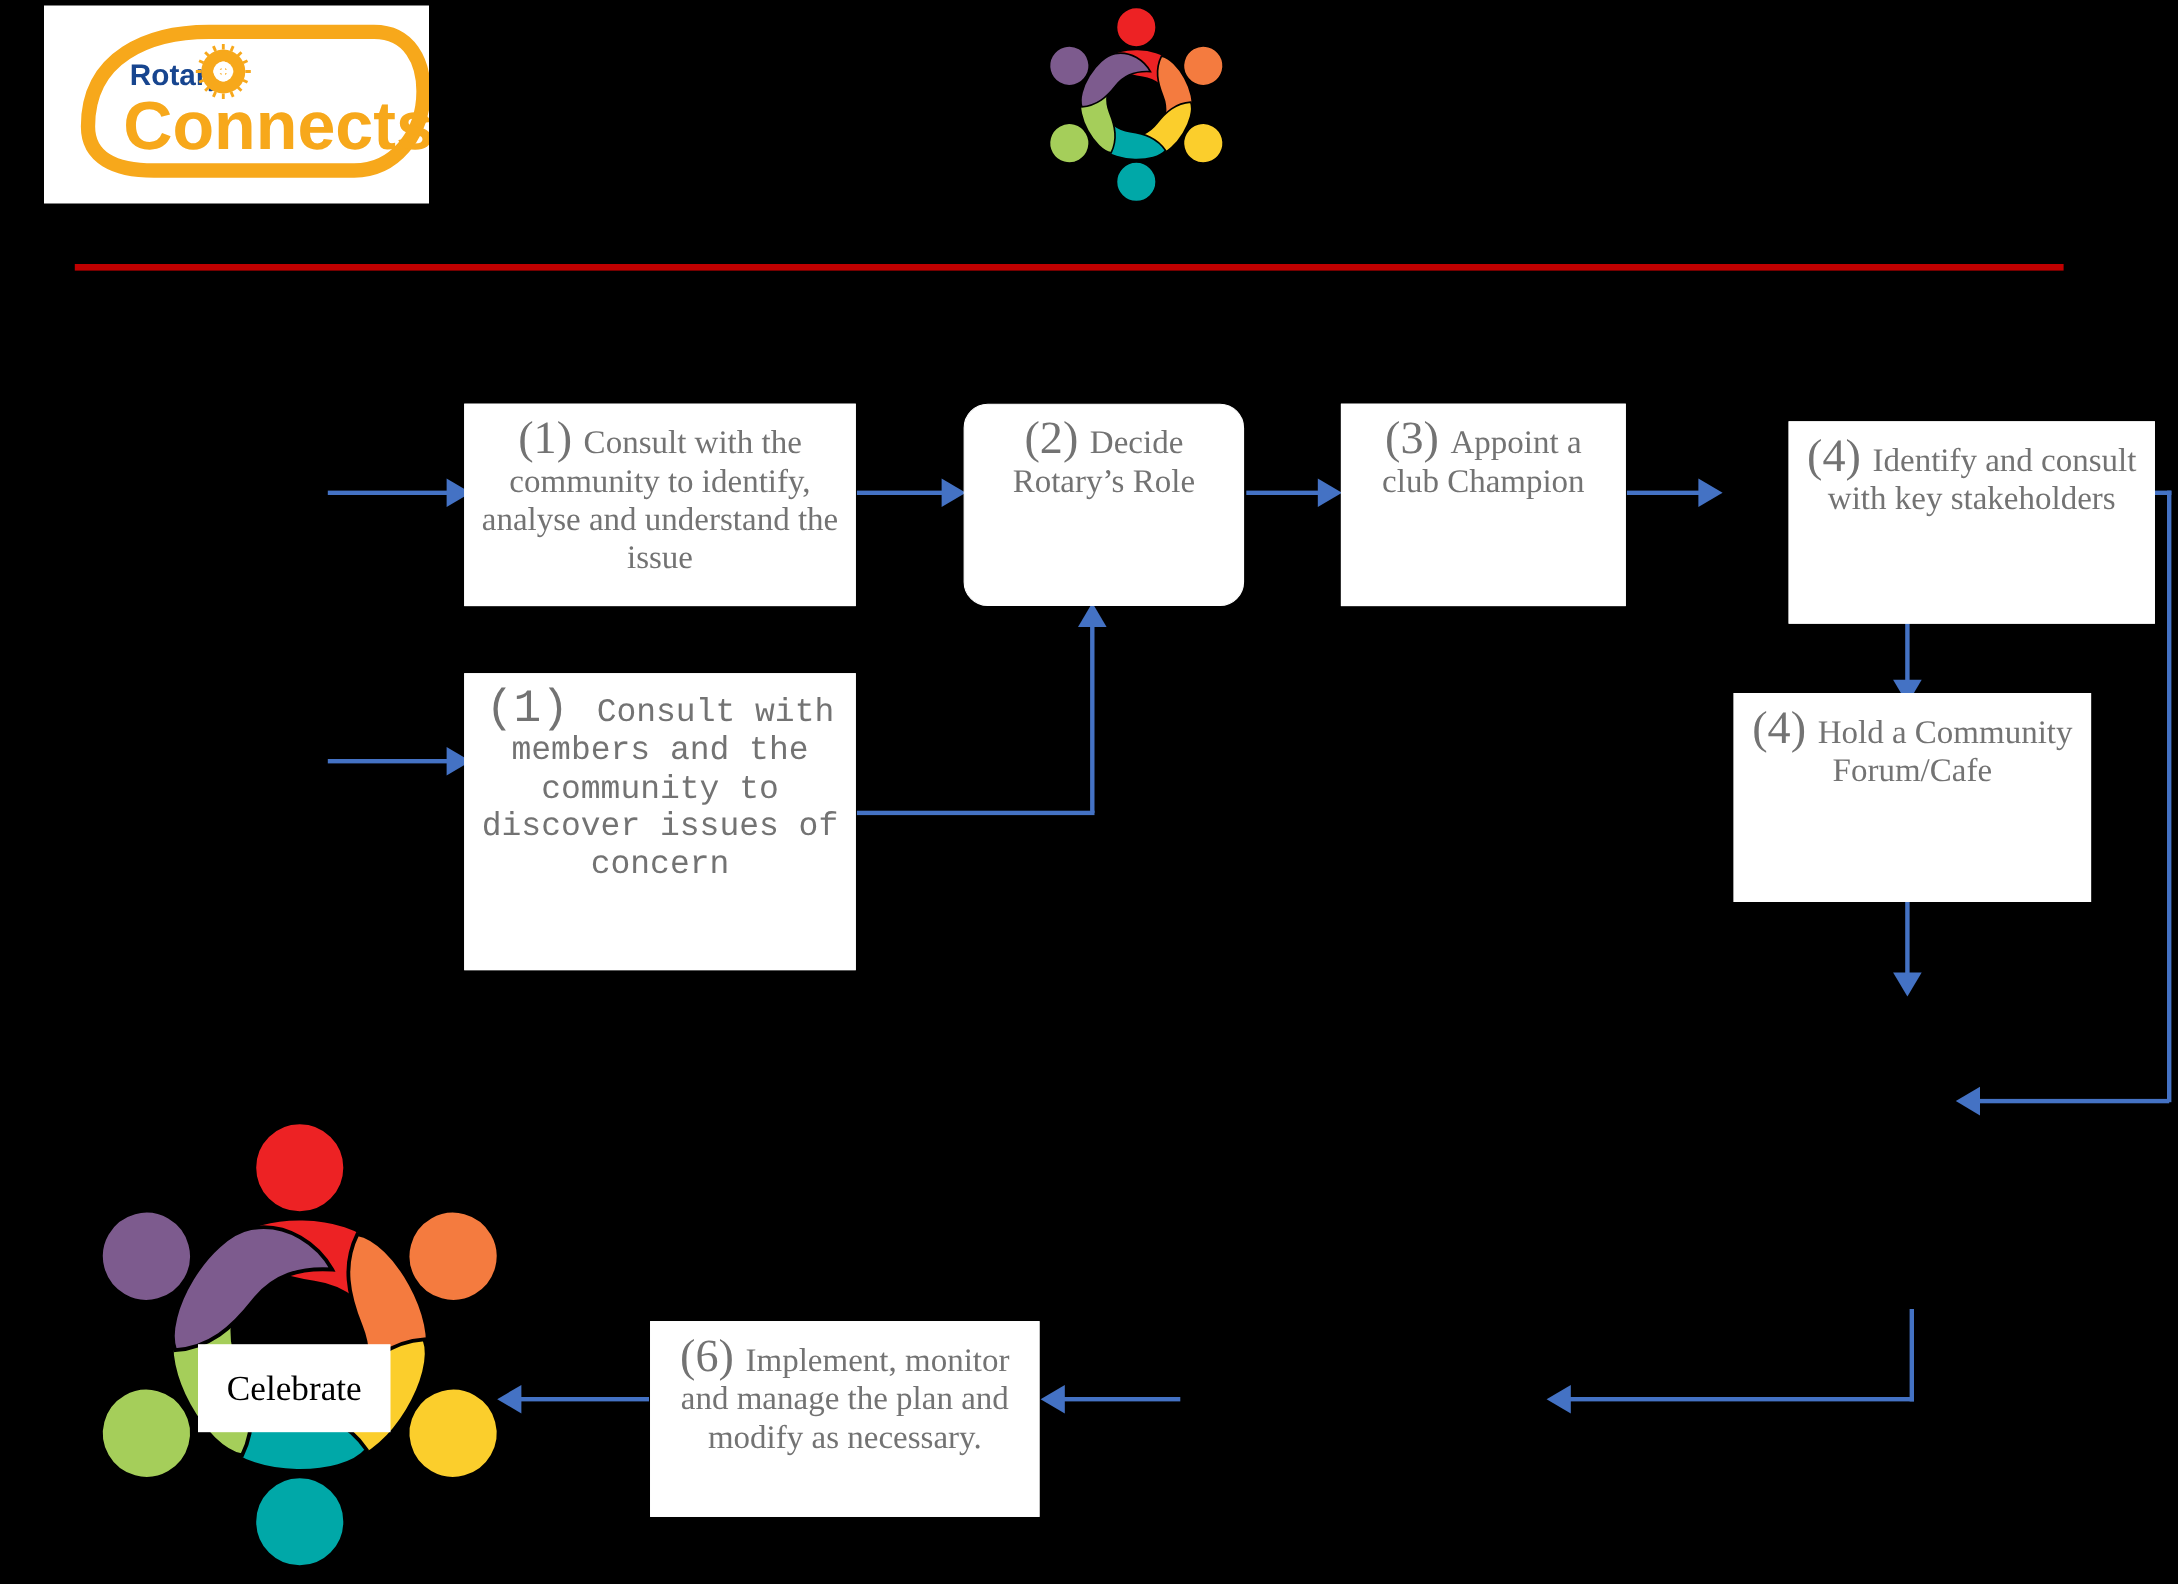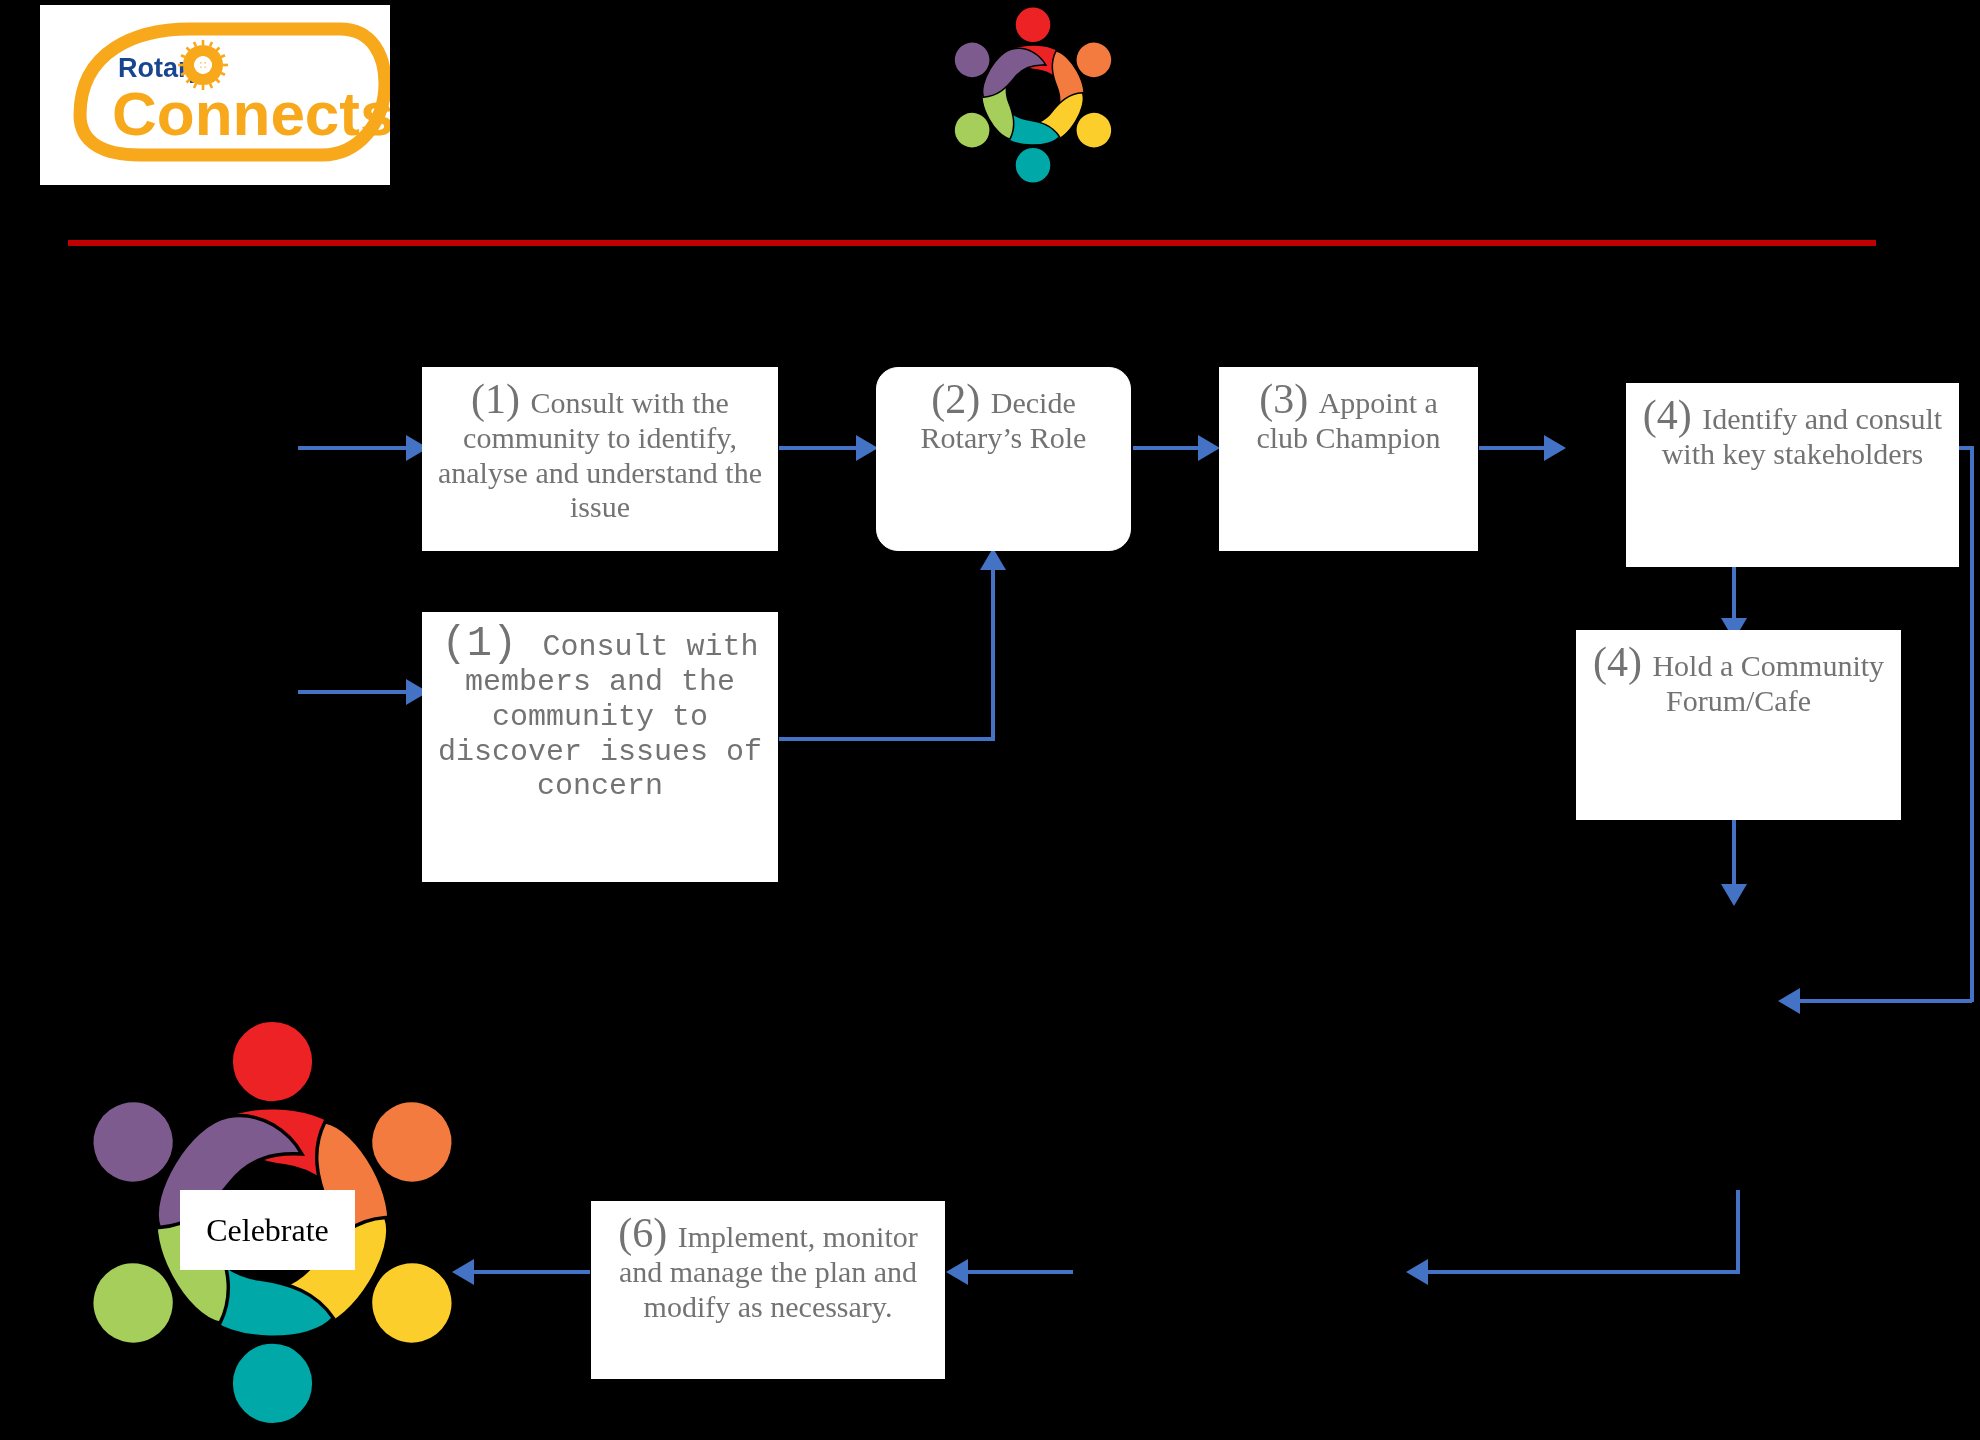--- a/index.html
+++ b/index.html
@@ -39,21 +39,21 @@
   .ahead.left{border-top:13px solid transparent;border-bottom:13px solid transparent;border-right:22px solid #4472C4;}
   .ahead.up{border-left:13px solid transparent;border-right:13px solid transparent;border-bottom:22px solid #4472C4;}
   .ahead.down{border-left:13px solid transparent;border-right:13px solid transparent;border-top:22px solid #4472C4;}
   
   .people{position:absolute;}
   .people svg{display:block;width:100%;height:100%;}
   
   #celebrate{
     position:absolute;background:#ffffff;color:#000;
     display:flex;align-items:center;justify-content:center;
-    font-size:32px;font-family:"Liberation Serif", serif;
+    font-size:32px;font-family:"Liberation Serif", serif;margin-top:32px;
   }
 </style>
 </head>
 <body>
 
 <div id="stage">
 
   <div id="logo">
     <svg viewBox="0 0 350 180" xmlns="http://www.w3.org/2000/svg">
       <path d="M40 110 C40 46 96 24 150 24 L300 24 C333 24 345 52 345 78 C345 118 318 150 282 150 L100 150 C64 150 40 138 40 110 Z" fill="none" stroke="#F7A81B" stroke-width="13"></path>

